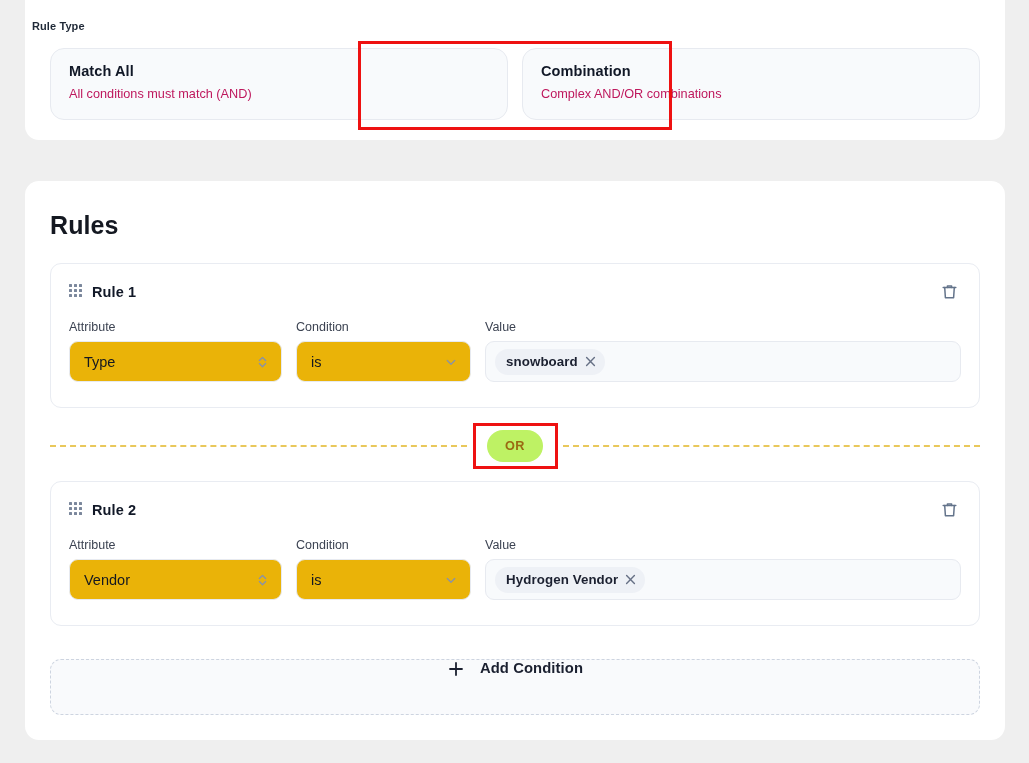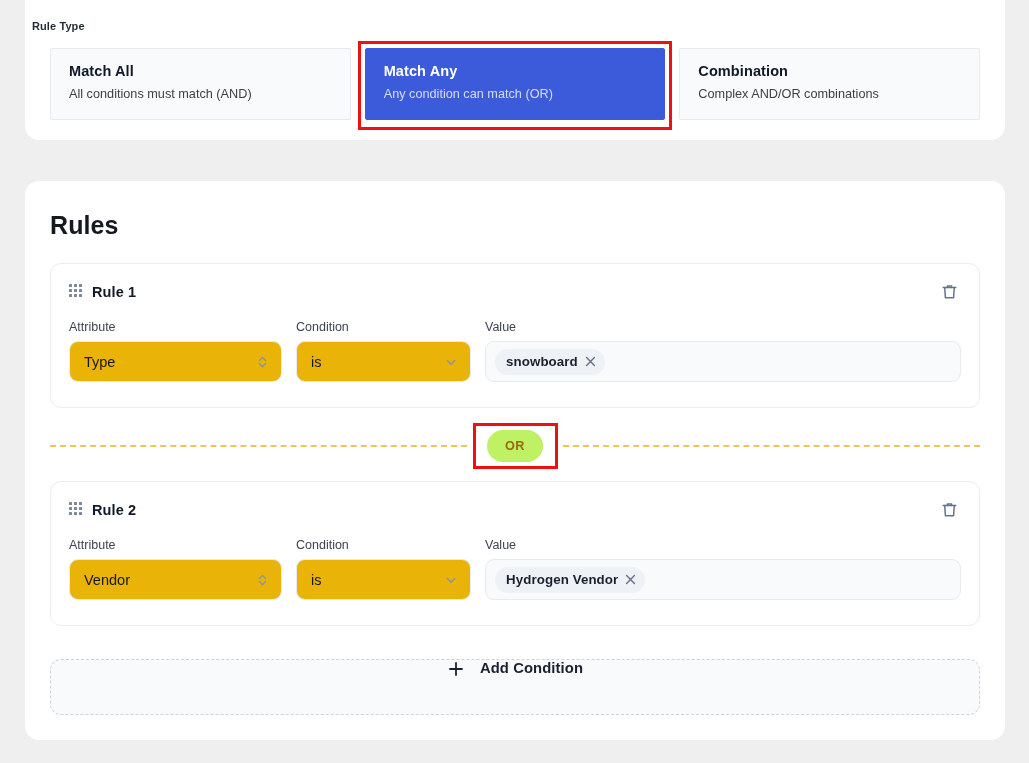--- a/index.html
+++ b/index.html
@@ -55,36 +55,36 @@
     position: absolute;
     left: 50px;
     top: 48px;
     width: 930px;
     display: flex;
     gap: 14px;
   }
   .ruletype-opt {
     flex: 1 1 0;
     height: 72px;
-    border-radius: 2px;
+    border-radius: 14px;
     border: 1px solid #e7eaf0;
     background: #f8fafc;
     padding: 13px 18px 0 18px;
   }
   .ruletype-opt .opt-title {
     font-size: 14.5px;
     font-weight: bold;
     color: #111827;
     line-height: 19px;
     letter-spacing: 0.1px;
   }
   .ruletype-opt .opt-desc {
     margin-top: 5px;
     font-size: 12.7px;
-    color: #404040;
+    color: #be185d;
     line-height: 16px;
   }
   .ruletype-opt.selected {
     background: #3b5bdb;
     border-color: #3b5bdb;
   }
   .ruletype-opt.selected .opt-title { color: #ffffff; }
   .ruletype-opt.selected .opt-desc  { color: #d4ddf8; }
 
   
@@ -312,24 +312,20 @@
 
   <div class="ruletype-label">Rule Type</div>
 
   <div class="ruletype-row">
 
     <div class="ruletype-opt">
       <div class="opt-title">Match All</div>
       <div class="opt-desc">All conditions must match (AND)</div>
     </div>
 
-    <div class="ruletype-opt selected">
-      <div class="opt-title">Match Any</div>
-      <div class="opt-desc">Any condition can match (OR)</div>
-    </div>
 
     <div class="ruletype-opt">
       <div class="opt-title">Combination</div>
       <div class="opt-desc">Complex AND/OR combinations</div>
     </div>
 
   </div>
 
   <div class="hl-ring hl-matchany"></div>
 

